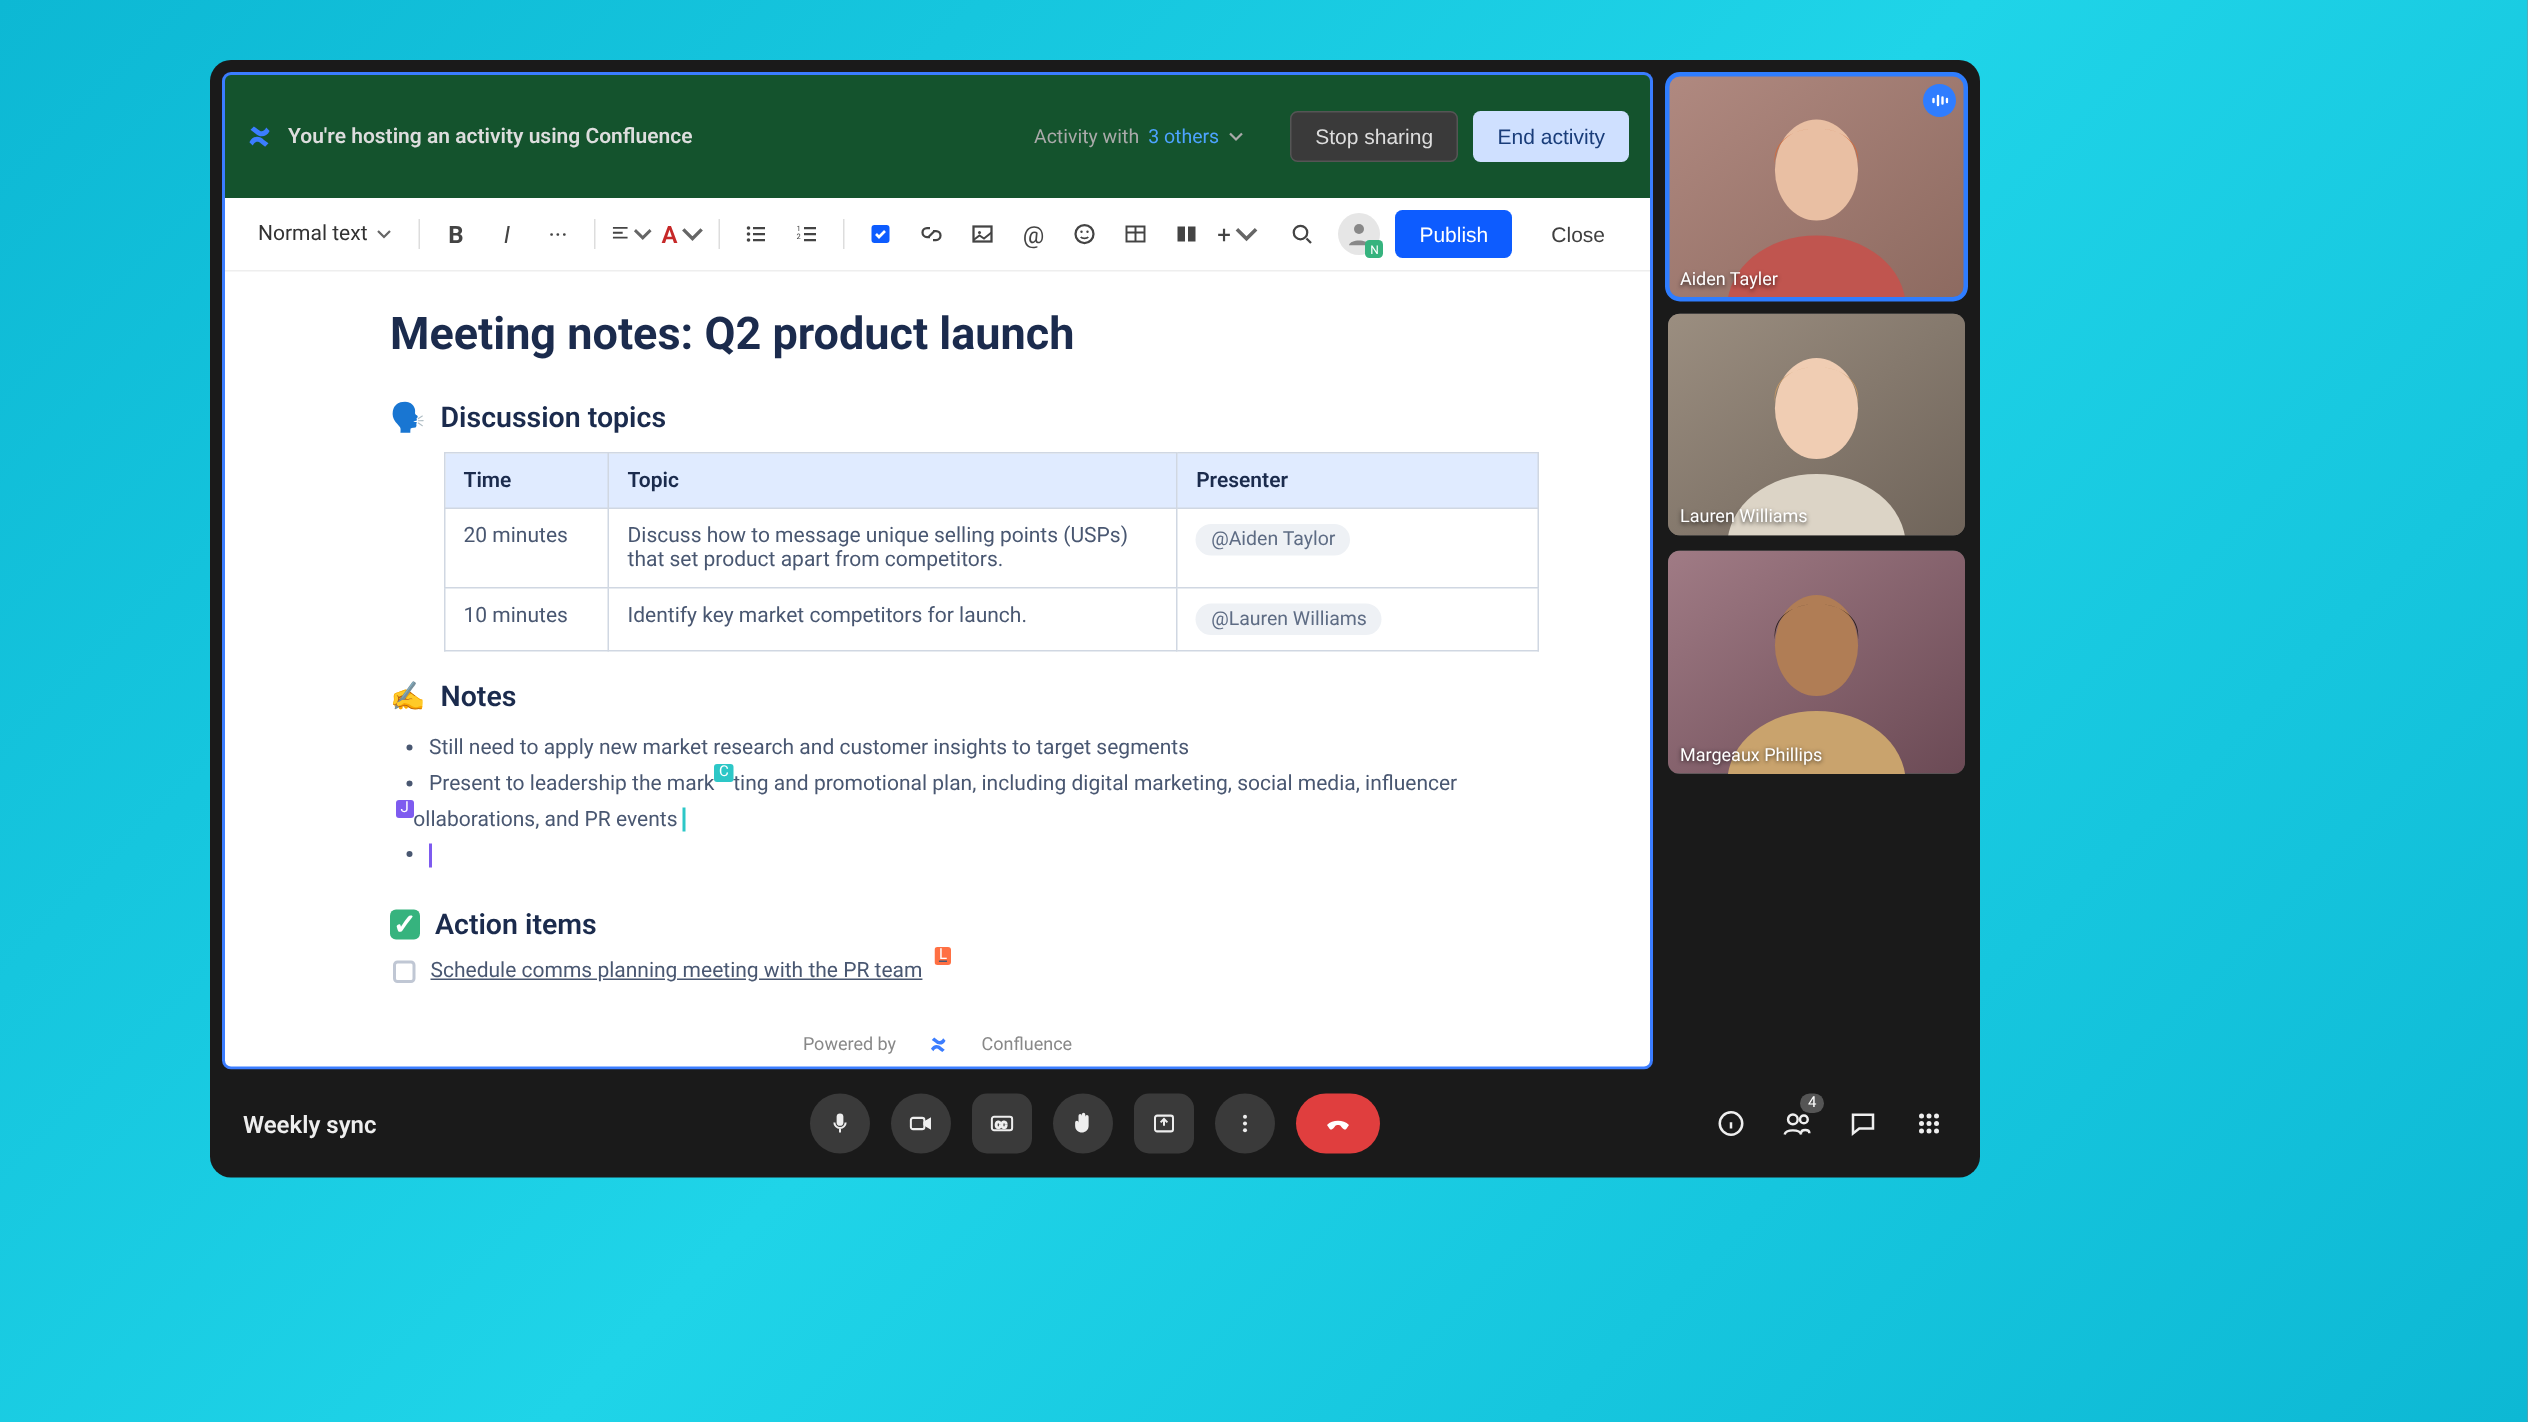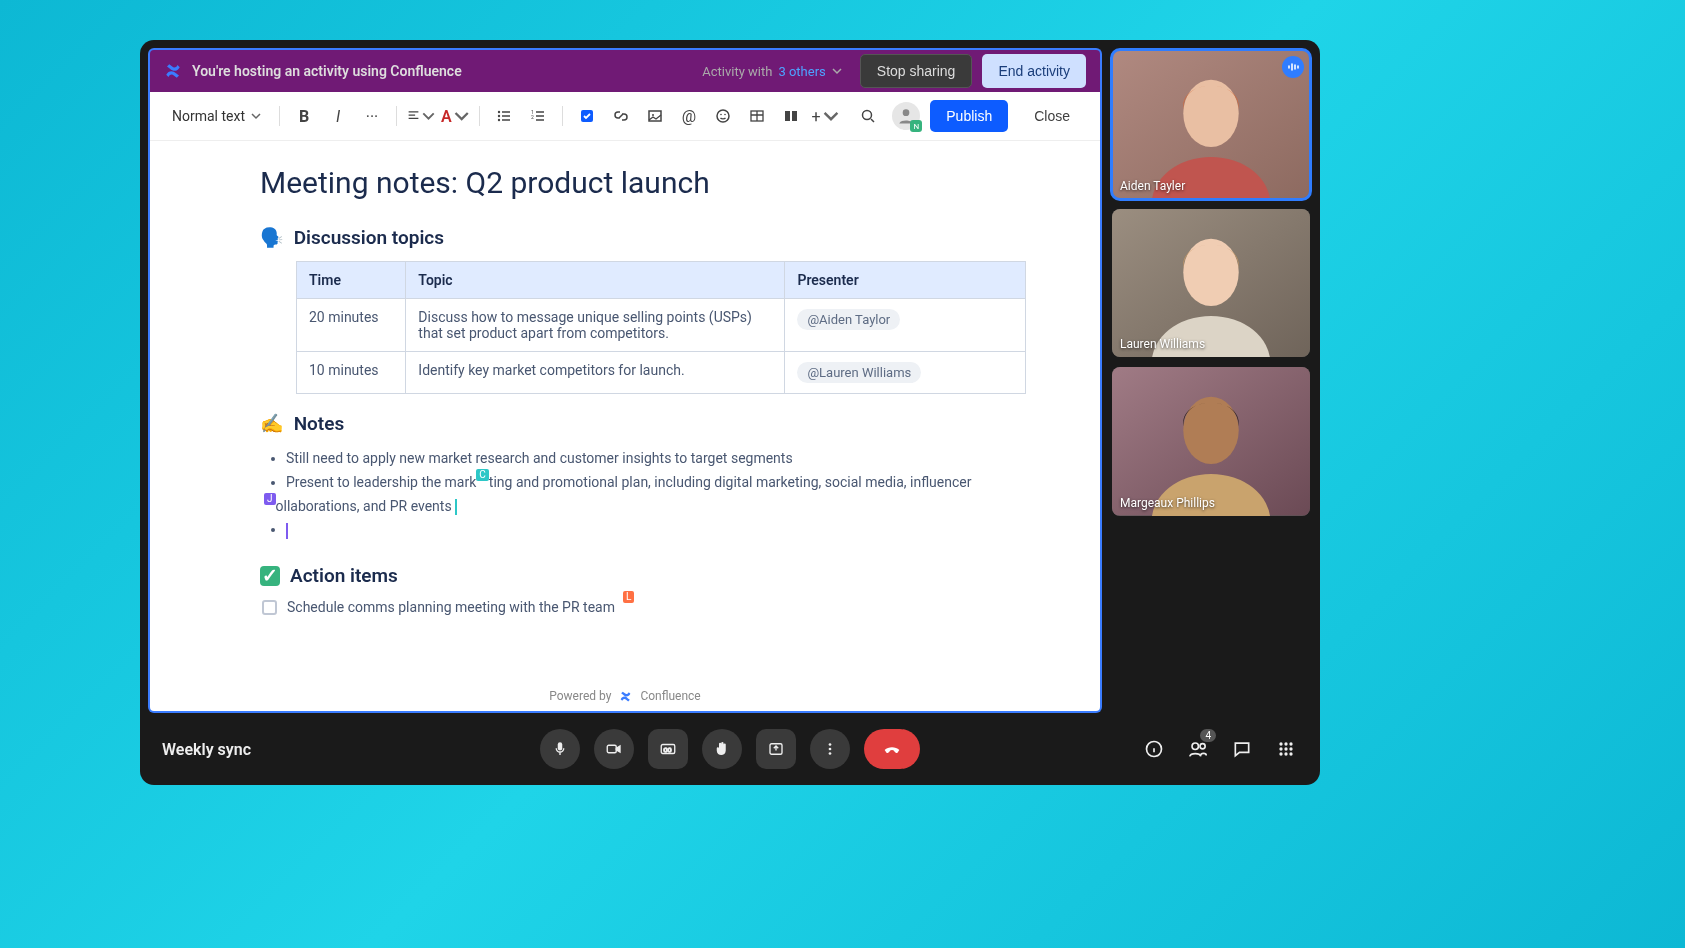--- a/index.html
+++ b/index.html
@@ -28,29 +28,30 @@
   flex: 1;
 }
 .main-area {
   flex: 1;
   display: flex;
   flex-direction: column;
   padding: 8px 8px 0 8px;
   gap: 0;
 }
 .activity-bar {
-  background: #701a75;
+  background: #14532d;
   border-radius: 6px 6px 0 0;
   display: flex;
   align-items: center;
-  padding: 4px 14px;
+  padding: 24px 14px;
   color: #ddd;
   font-size: 14px;
   border: 2px solid #3b7dff;
   border-bottom: none;
+  gap: 13px;
 }
 .activity-bar .left {
   display: flex;
   align-items: center;
   gap: 10px;
   font-weight: 600;
 }
 .conf-logo {
   width: 18px; height: 18px;
   color: #3b7dff;
@@ -143,21 +144,21 @@
   display: flex;
   align-items: center;
   justify-content: center;
 }
 .doc-body {
   flex: 1;
   overflow: auto;
   padding: 24px 110px 10px 110px;
   color: #182a4e;
 }
-.doc-title { font-size: 30px; font-weight: 400; color: #1b2b4d; margin-bottom: 26px; }
+.doc-title { font-size: 30px; font-weight: 700; color: #1b2b4d; margin-bottom: 26px; }
 .section-h {
   display: flex; align-items: center; gap: 10px;
   font-size: 19px; font-weight: 600; color: #1b2b4d;
   margin: 16px 0 12px 0;
 }
 .emoji { font-size: 19px; }
 table.tbl {
   width: 100%;
   border-collapse: collapse;
   margin-bottom: 18px;
@@ -204,31 +205,31 @@
 .cflag-l { background: #ff7043; }
 .checkbox-emoji {
   width: 20px; height: 20px;
   background: #36b37e;
   border-radius: 4px;
   display: inline-flex;
   align-items: center;
   justify-content: center;
   color: #fff;
 }
-.action-row { display: flex; align-items: center; gap: 10px; font-size: 14px; color: #495771; margin-left: 2px; }
+.action-row { display: flex; align-items: center; gap: 10px; font-size: 14px; color: #495771; margin-left: 2px; text-decoration: underline; }
 .action-row .chk { width: 15px; height: 15px; border: 2px solid #c0c7d4; border-radius: 3px; }
 .powered {
   text-align: center;
   font-size: 12px;
   color: #888;
   padding: 6px 0 8px 0;
   display: flex;
   align-items: center;
   justify-content: center;
-  gap: 8px;
+  gap: 22px;
 }
 
 .video-col {
   width: 210px;
   padding: 10px 10px 0 2px;
   display: flex;
   flex-direction: column;
   gap: 10px;
 }
 .video-tile {

